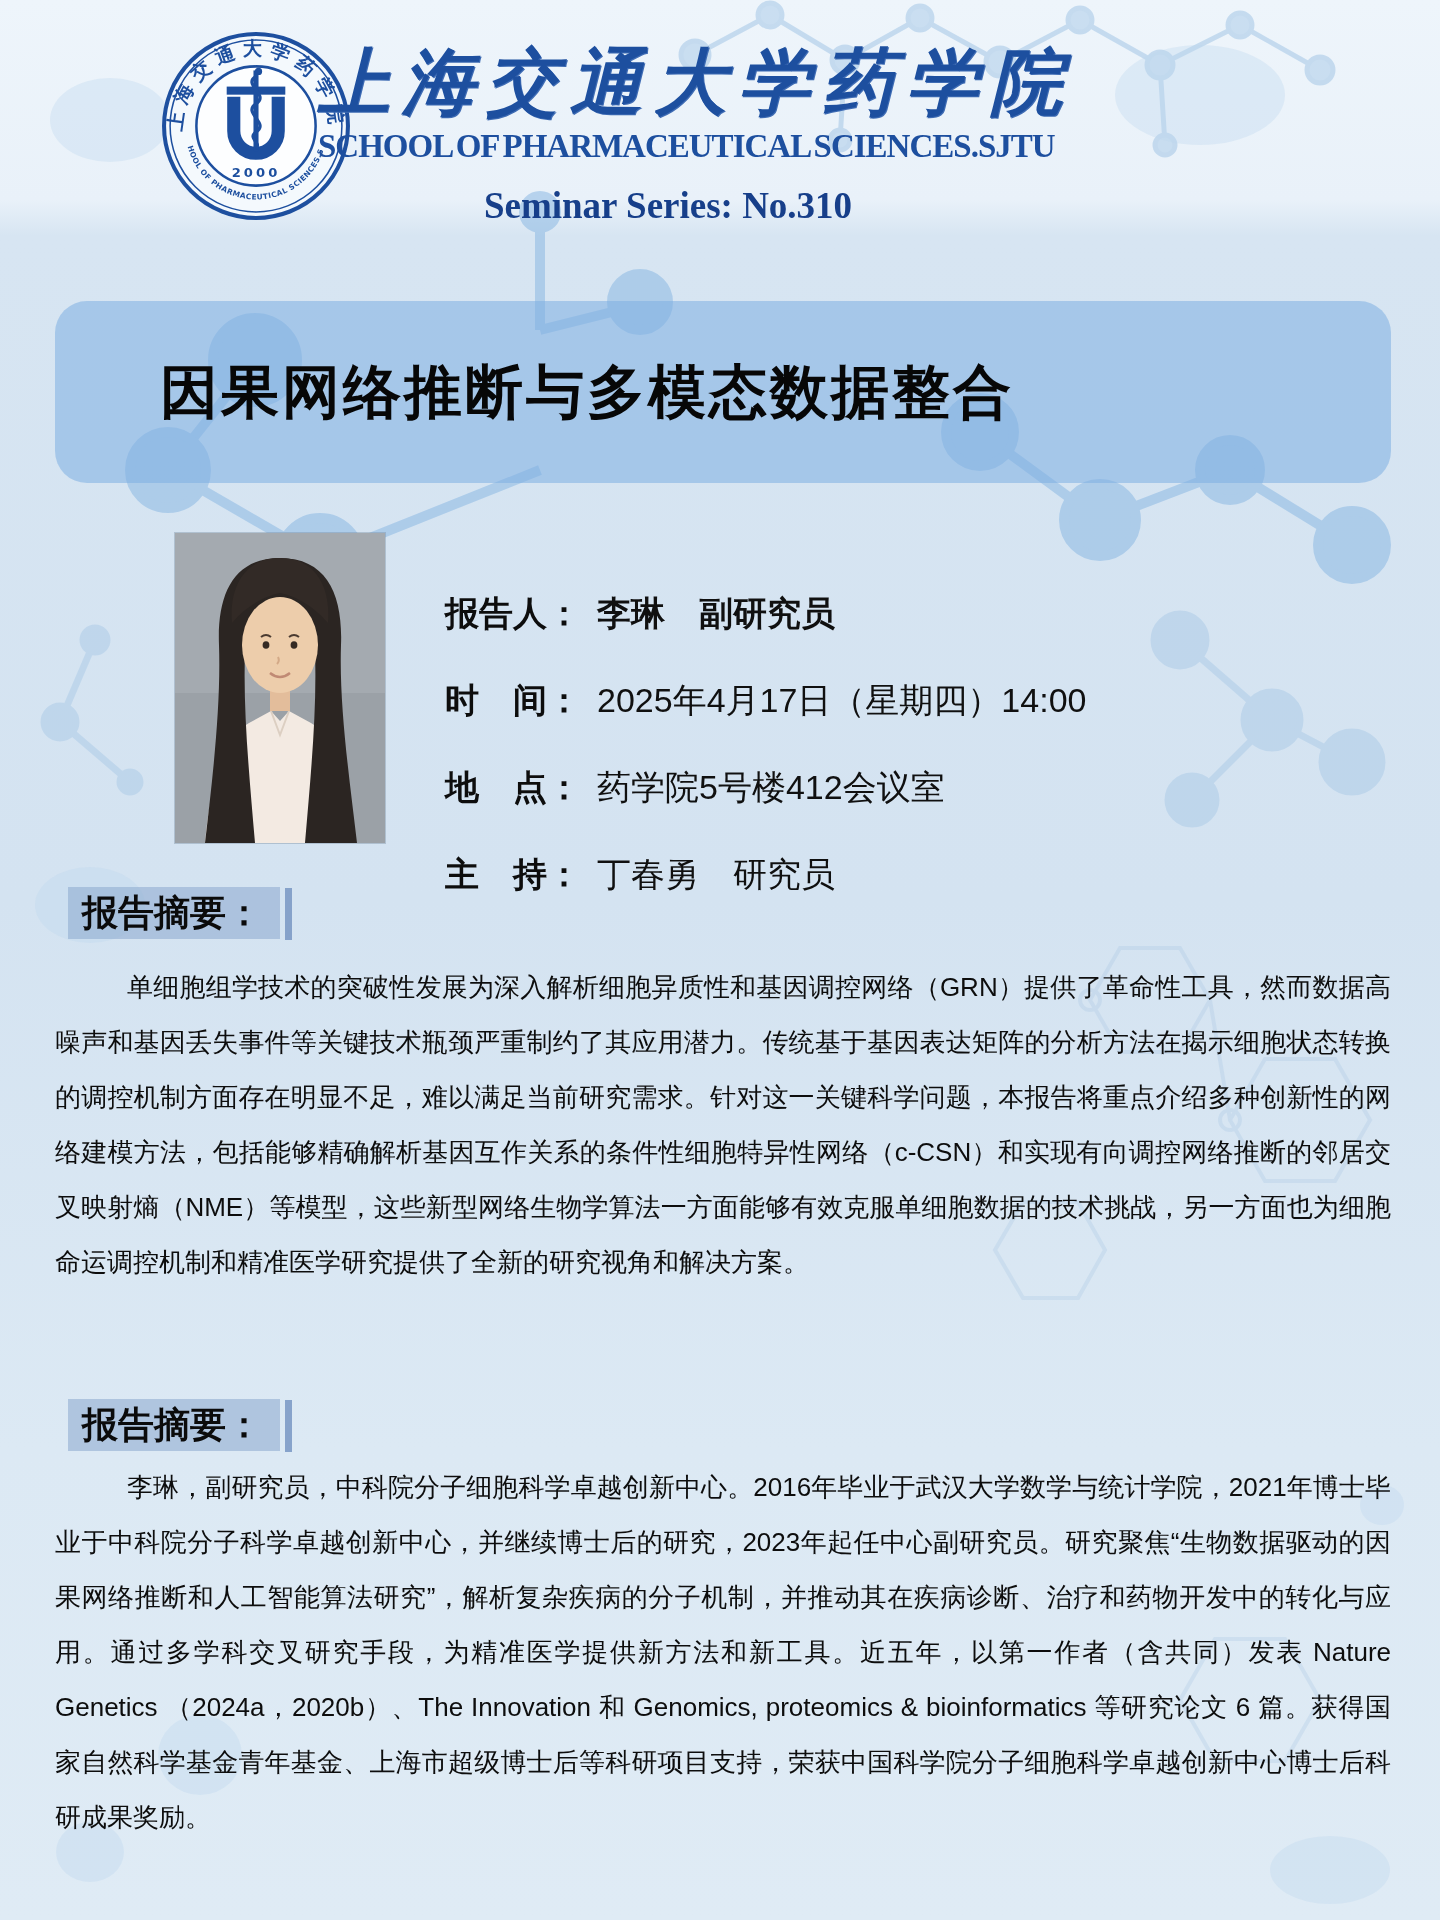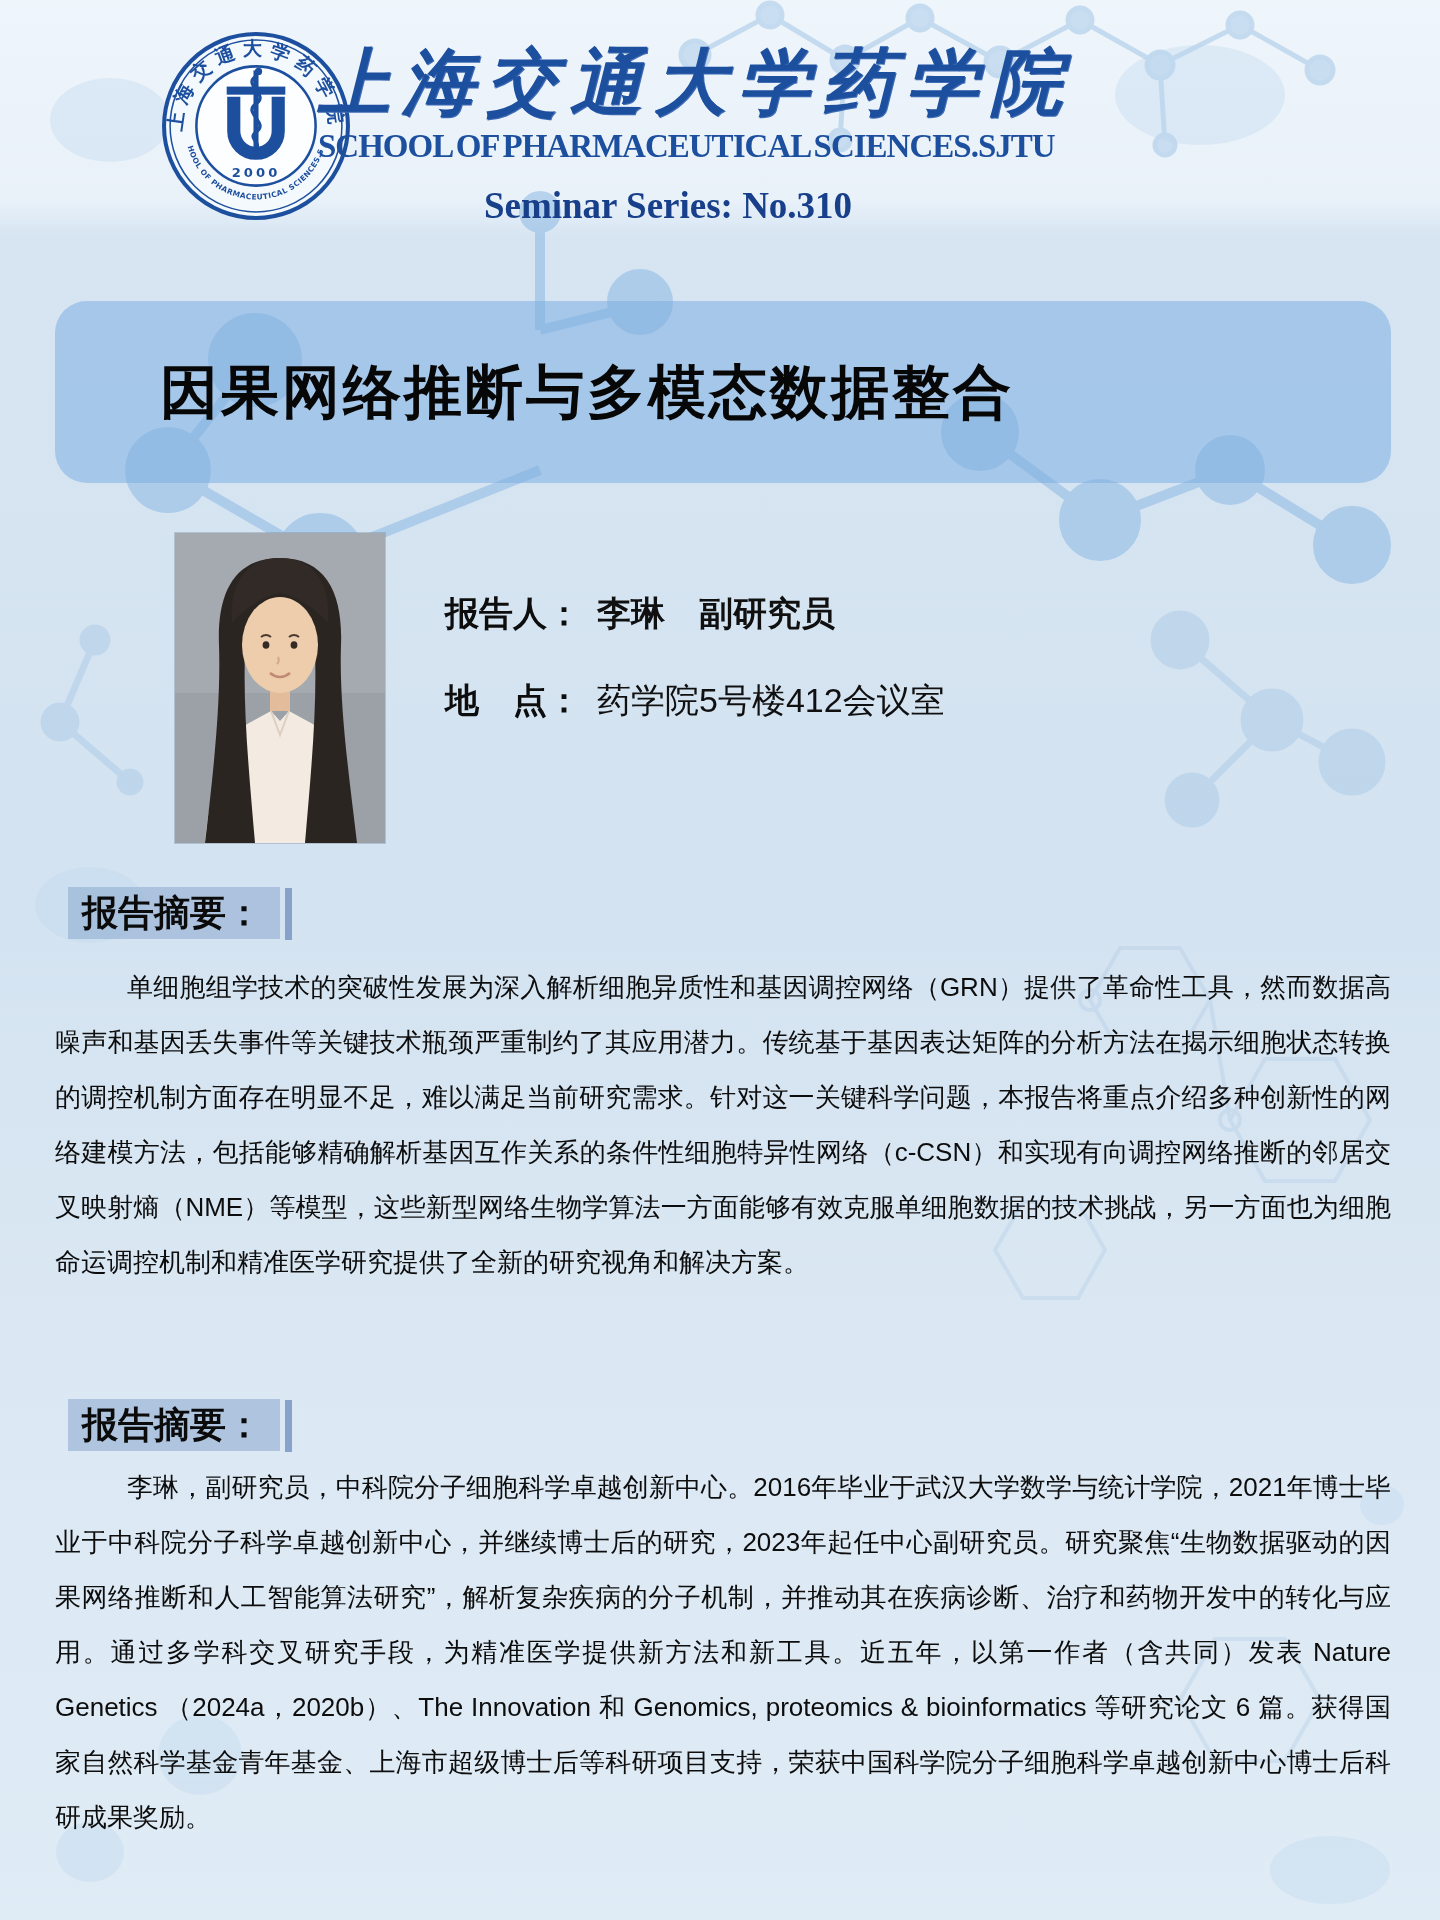--- a/index.html
+++ b/index.html
@@ -200,21 +200,27 @@
     <path d="M103,124 q2,4 -1,7" stroke="#d3a987" stroke-width="2" fill="none"></path>
     <path d="M95,140 q10,8 20,0" stroke="#c08a74" stroke-width="2.5" fill="none"></path>
     <path d="M105,25 C68,25 54,56 57,90 C74,70 94,62 105,60 C116,62 136,70 153,90 C156,56 142,25 105,25 Z" fill="#322a26"></path>
   </svg>
 
   <div class="info">
     <div class="info-row">
       <span class="info-label">报告人：</span><span class="info-value name-value">李琳　副研究员</span>
     </div>
     <div class="info-row">
+      <span class="info-label">时　间：</span><span class="info-value">2025年4月17日（星期四）14:00</span>
+    </div>
+    <div class="info-row">
       <span class="info-label">地　点：</span><span class="info-value">药学院5号楼412会议室</span>
+    </div>
+    <div class="info-row">
+      <span class="info-label">主　持：</span><span class="info-value">丁春勇　研究员</span>
     </div>
   </div>
 
   <div class="section-label abstract-label">
     <span>报告摘要：</span>
     <span class="tail-bar"></span>
   </div>
   <div class="body-para abstract-para">单细胞组学技术的突破性发展为深入解析细胞异质性和基因调控网络（GRN）提供了革命性工具，然而数据高噪声和基因丢失事件等关键技术瓶颈严重制约了其应用潜力。传统基于基因表达矩阵的分析方法在揭示细胞状态转换的调控机制方面存在明显不足，难以满足当前研究需求。针对这一关键科学问题，本报告将重点介绍多种创新性的网络建模方法，包括能够精确解析基因互作关系的条件性细胞特异性网络（c-CSN）和实现有向调控网络推断的邻居交叉映射熵（NME）等模型，这些新型网络生物学算法一方面能够有效克服单细胞数据的技术挑战，另一方面也为细胞命运调控机制和精准医学研究提供了全新的研究视角和解决方案。</div>
 
   <div class="section-label bio-label">

